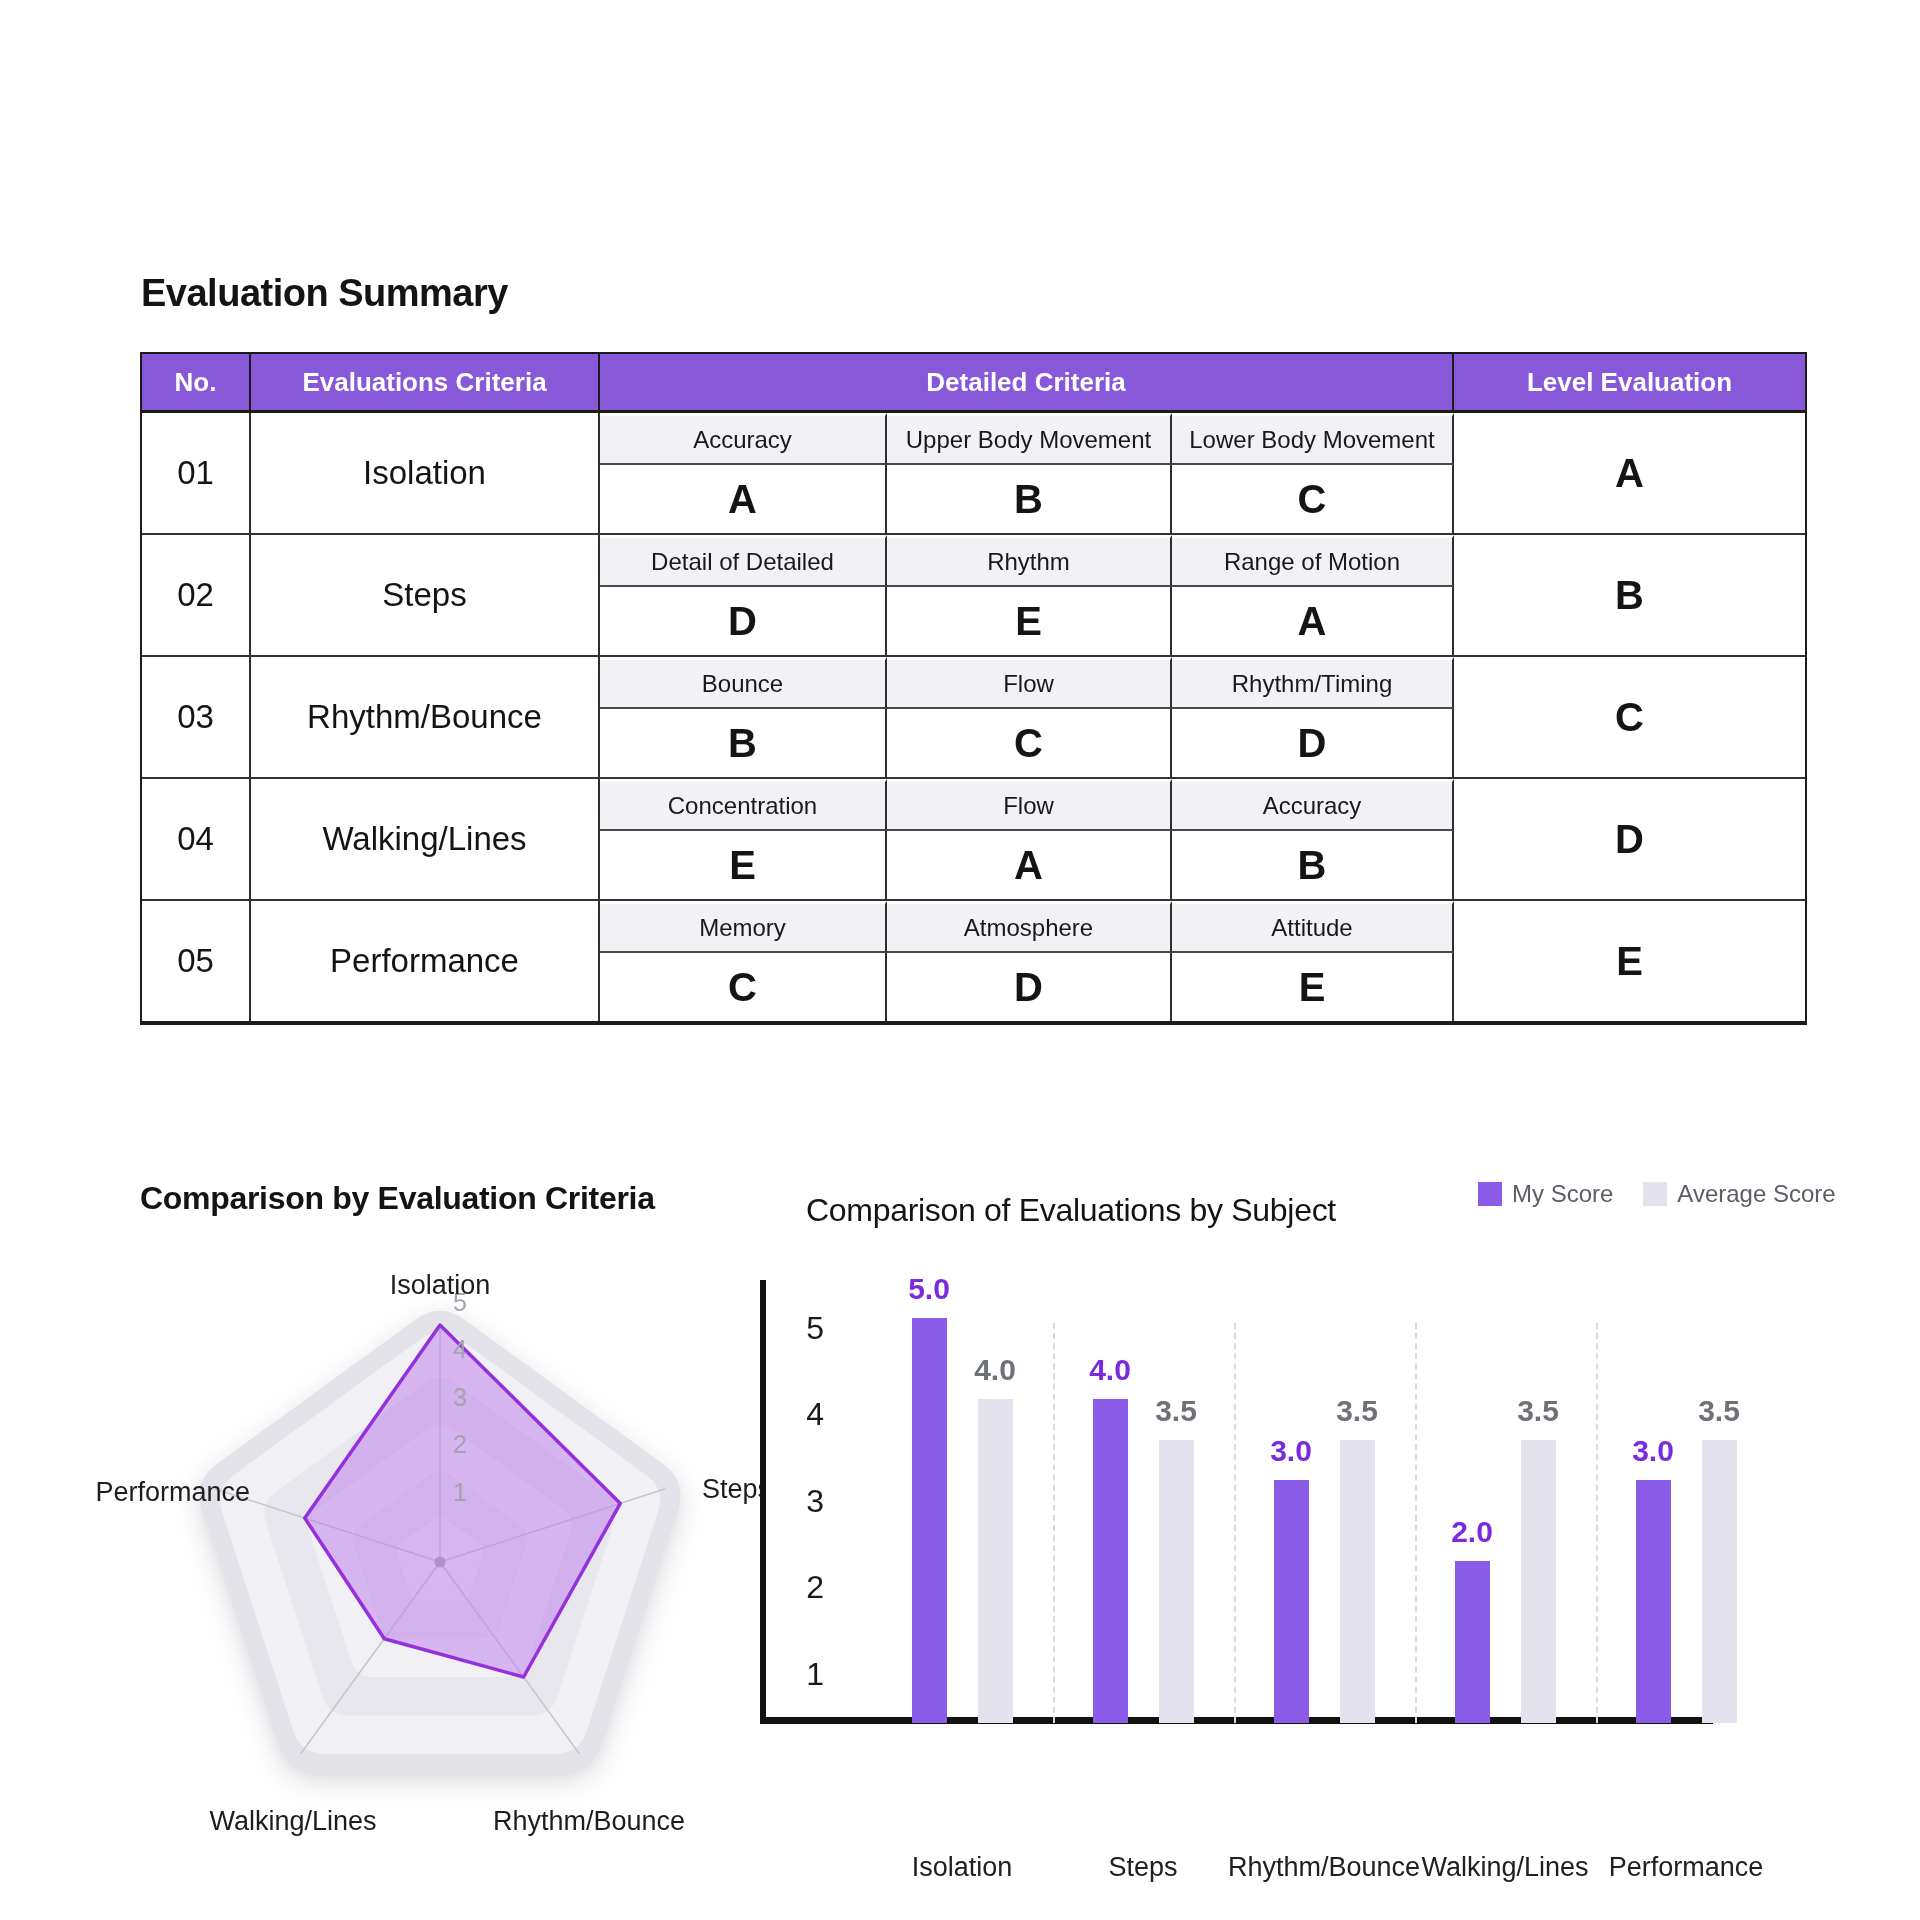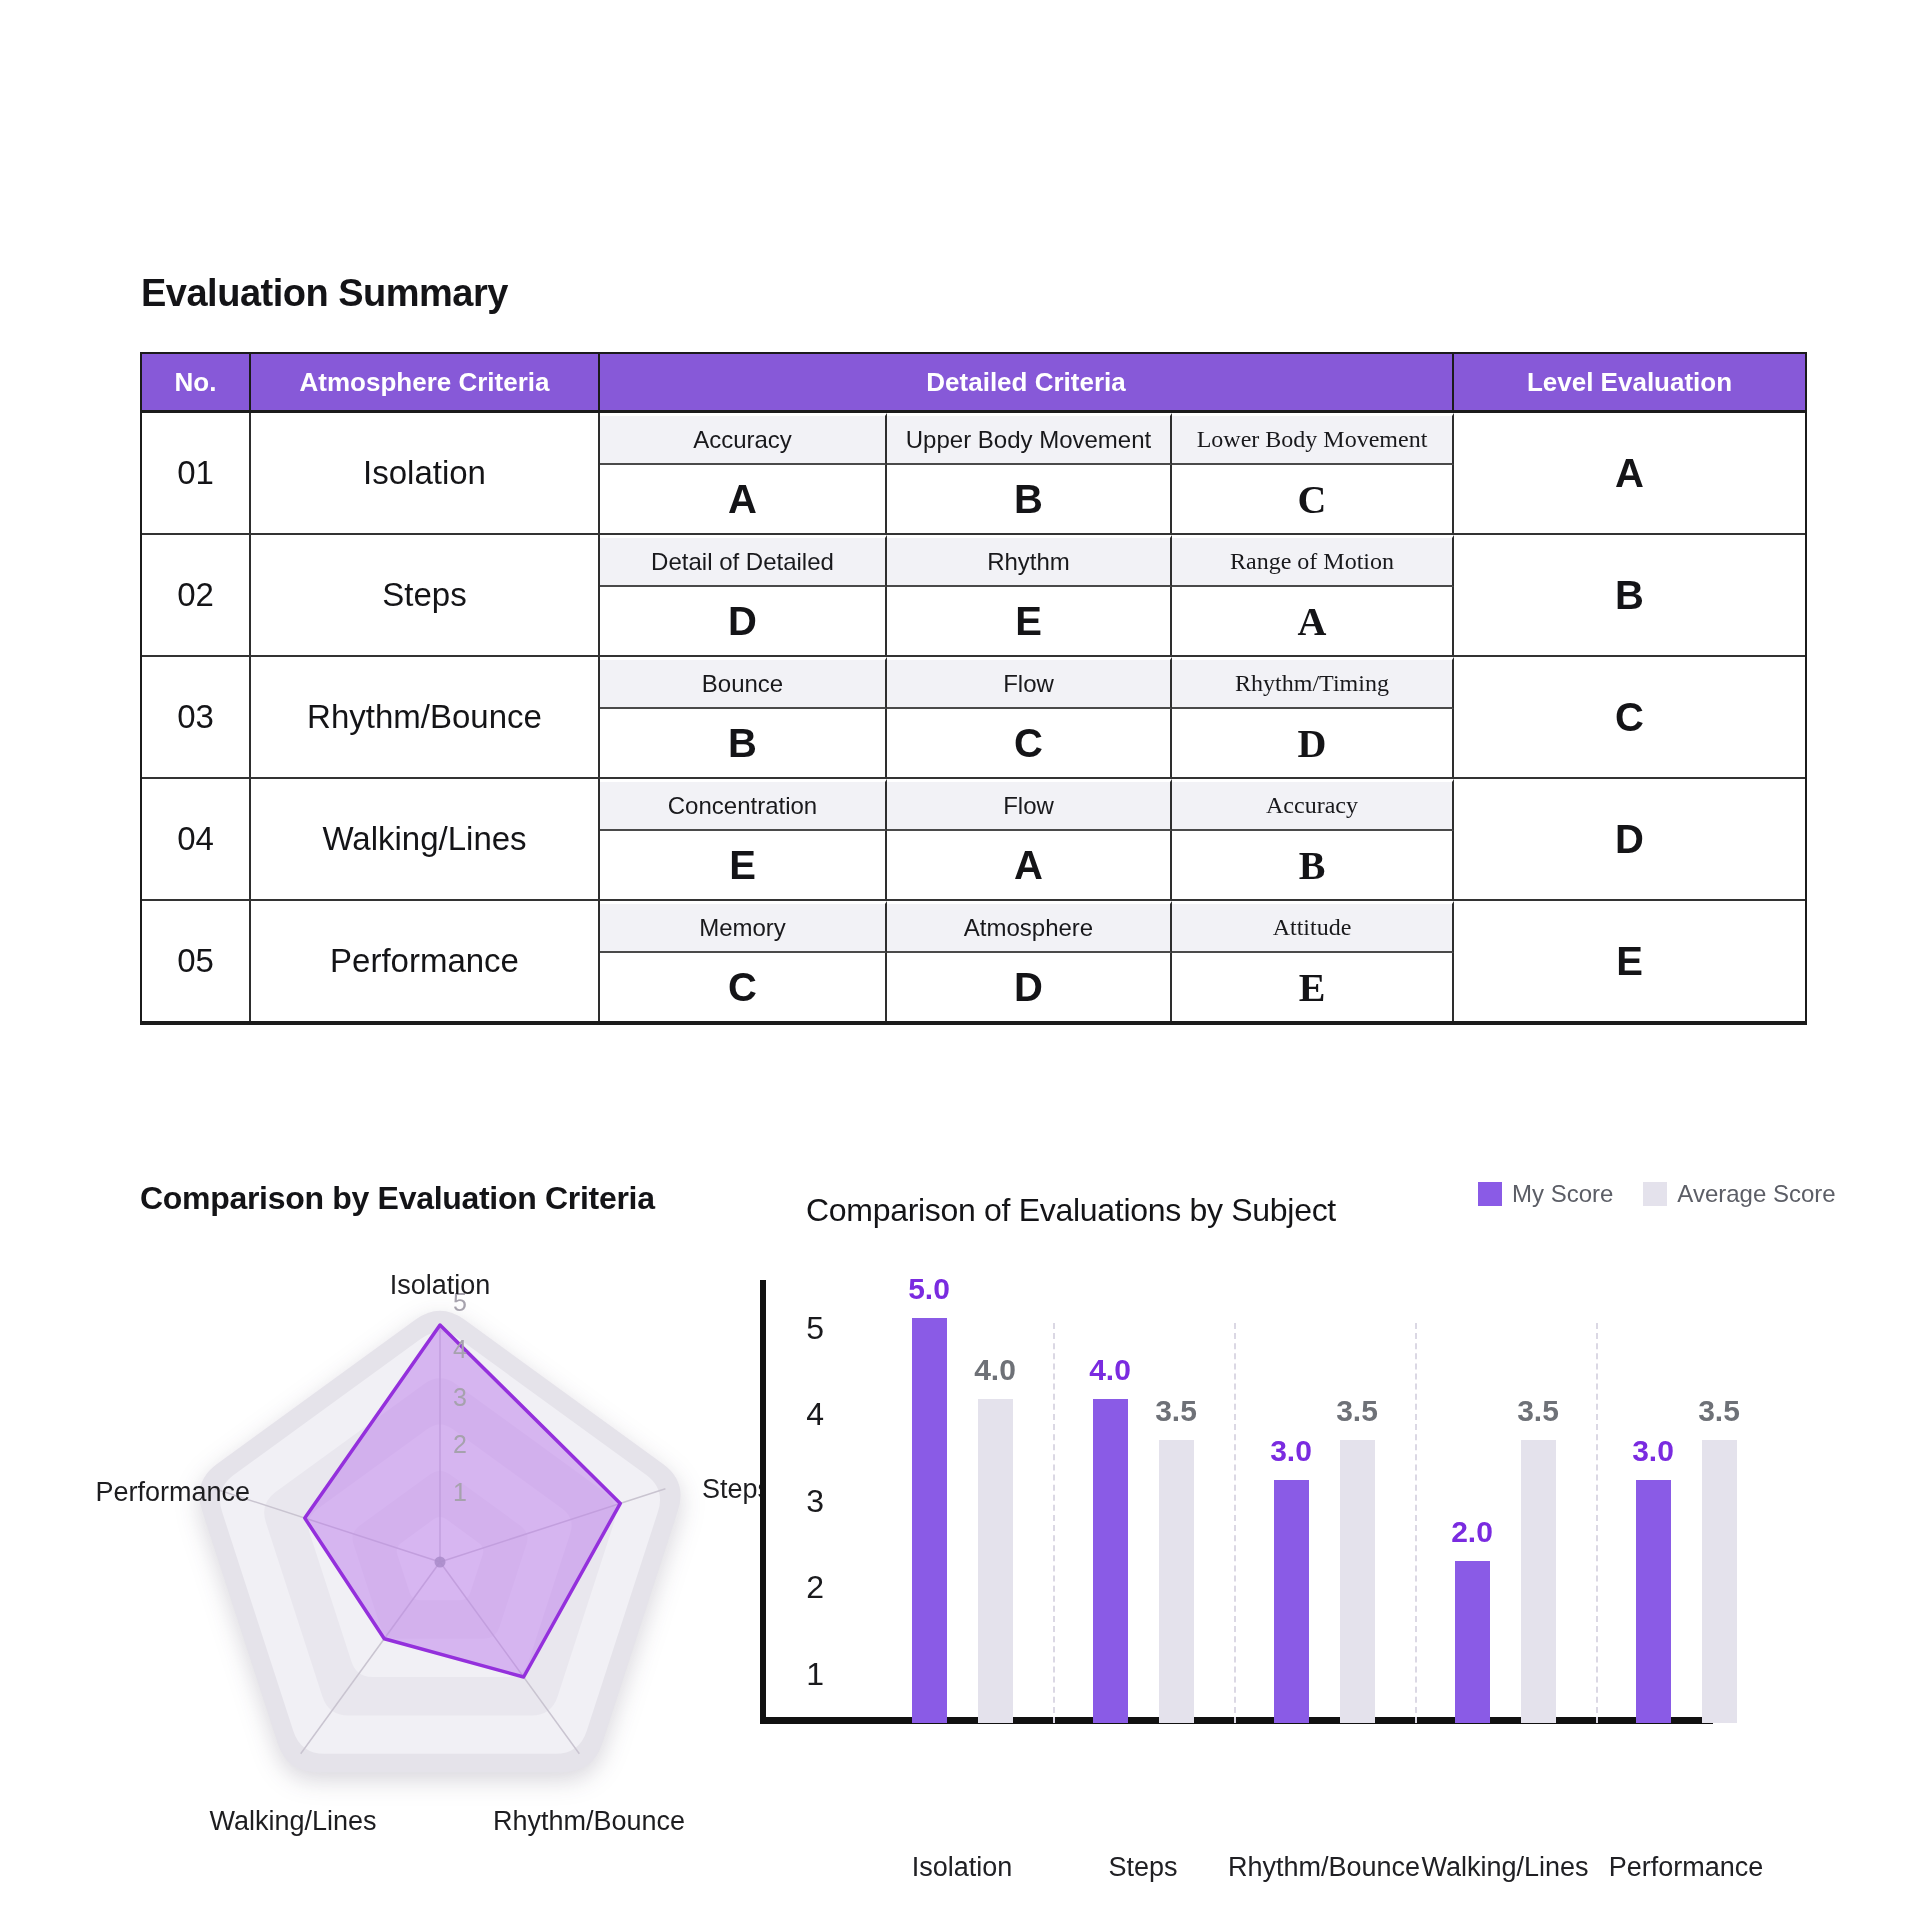--- a/index.html
+++ b/index.html
@@ -34,21 +34,21 @@
   .t-row:last-child{border-bottom:none;}
   .cell{display:flex;align-items:center;justify-content:center;box-sizing:border-box;}
   .c-no{grid-row:1/3;grid-column:1;font-size:33px;border-right:2px solid #2e2e2e;}
   .c-crit{grid-row:1/3;grid-column:2;font-size:33px;border-right:2px solid #2e2e2e;}
   .c-lab{
     grid-row:1;background:#F2F2F6;border-top:3px solid #fff;
     border-bottom:2px solid #4a4a4a;border-right:2px solid #2e2e2e;
     font-size:24px;color:#19191c;
   }
   .c-gr{grid-row:2;font-size:40px;font-weight:bold;border-right:2px solid #2e2e2e;}
-  .col3{grid-column:3;} .col4{grid-column:4;} .col5{grid-column:5;font-family:Liberation Serif, serif;}
+  .col3{grid-column:3;} .col4{grid-column:4;} .col5{grid-column:5;}
   .c-level{grid-row:1/3;grid-column:6;font-size:40px;font-weight:bold;}
 
   
   #radar-title{left:140px;top:1180px;font-size:32px;font-weight:bold;letter-spacing:-0.3px;}
   #bar-title{left:806px;top:1192px;font-size:32px;font-weight:normal;letter-spacing:-0.3px;}
   #bar-legend{left:1478px;top:1180px;display:flex;gap:30px;align-items:center;}
   .legend-item{display:flex;align-items:center;gap:10px;}
   .legend-swatch{width:24px;height:24px;}
   .legend-label{font-size:24px;color:#5c5e66;white-space:nowrap;}
 
@@ -64,21 +64,21 @@
   #radar-chart{left:60px;top:1240px;width:700px;height:660px;}
 </style>
 </head>
 <body>
 
 <div class="abs" id="main-title">Evaluation Summary</div>
 
 <div class="abs" id="eval-table">
   <div class="t-head">
     <div class="th">No.</div>
-    <div class="th">Atmosphere Criteria</div>
+    <div class="th">Evaluations Criteria</div>
     <div class="th" style="grid-column:3/6;">Detailed Criteria</div>
     <div class="th">Level Evaluation</div>
   </div>
 
   <div class="t-row">
     <div class="cell c-no">01</div>
     <div class="cell c-crit">Isolation</div>
     <div class="cell c-lab col3">Accuracy</div>
     <div class="cell c-lab col4">Upper Body Movement</div>
     <div class="cell c-lab col5">Lower Body Movement</div>

